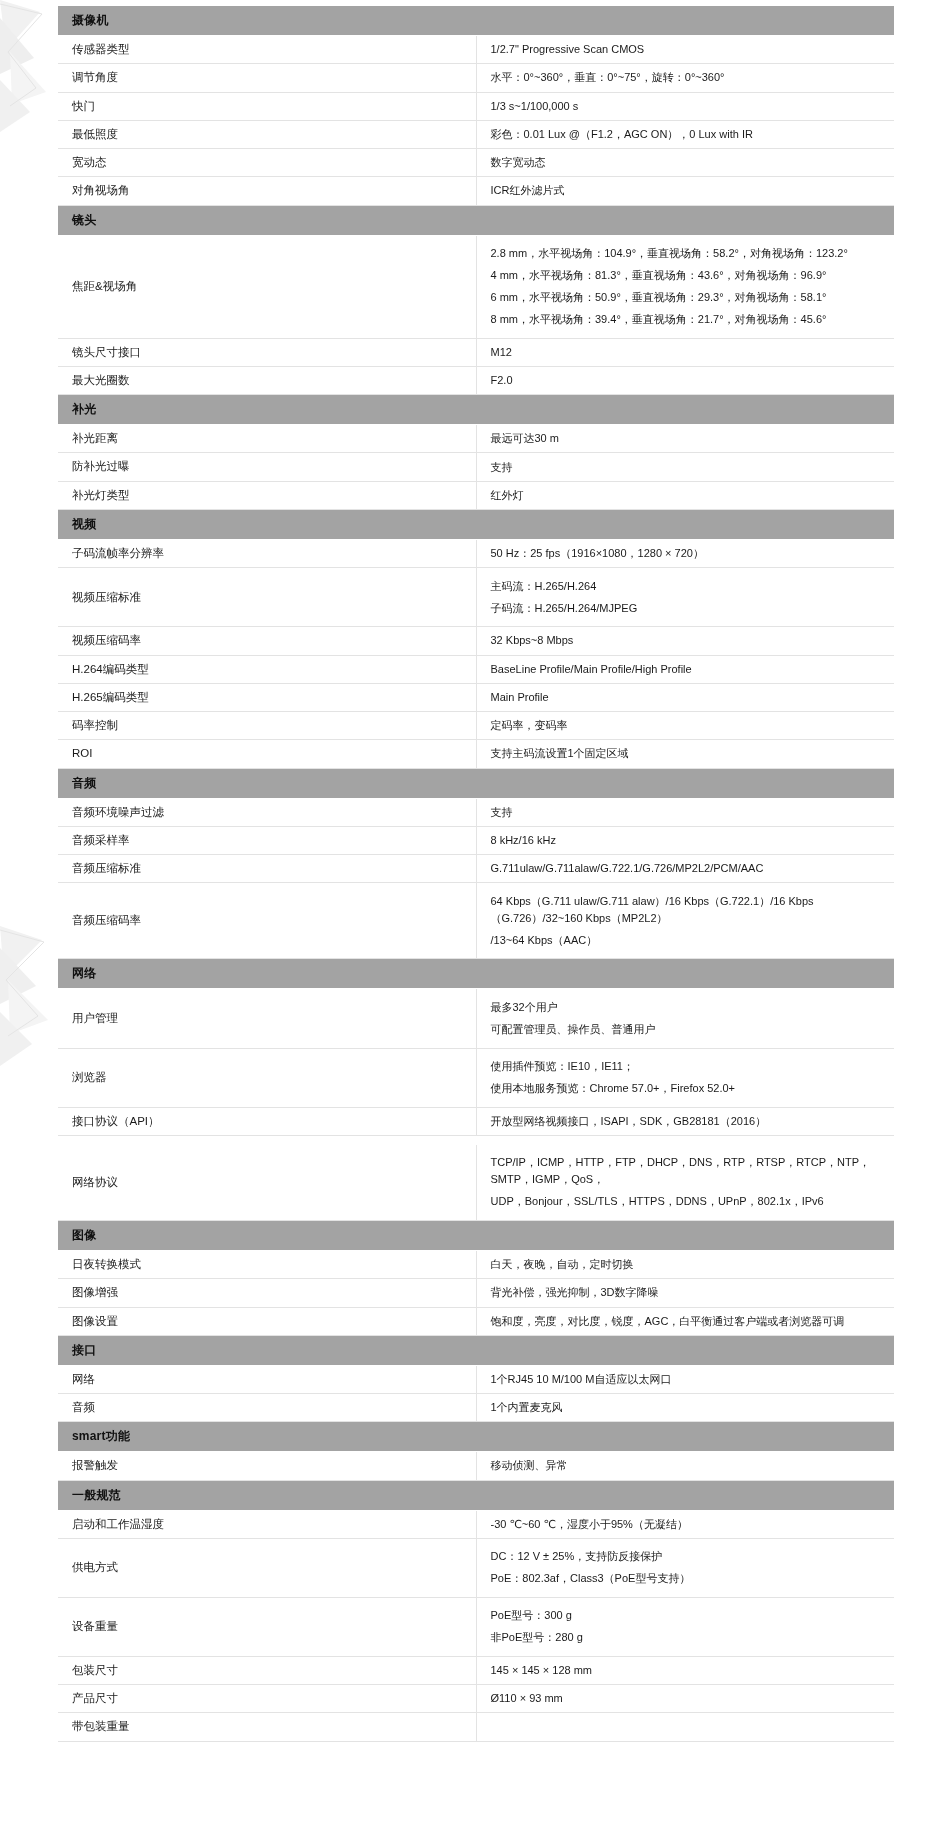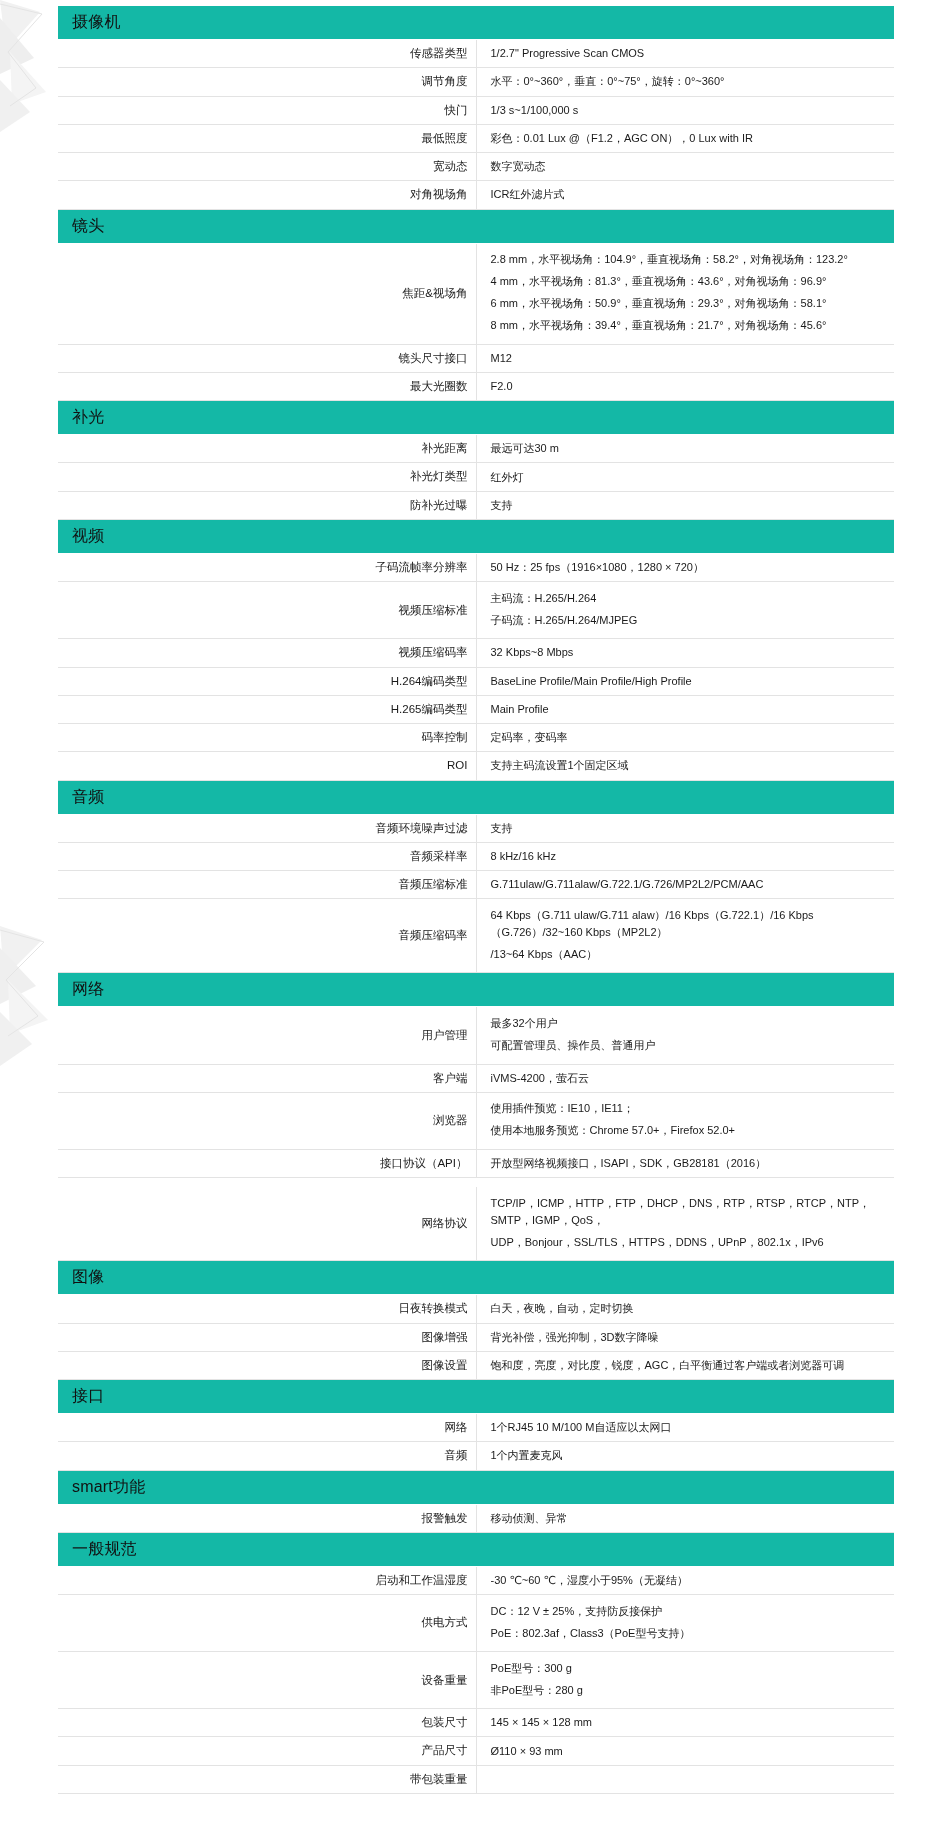--- a/index.html
+++ b/index.html
@@ -43,49 +43,49 @@
     font-size: 11.5px;
   }
 
   table.spec td {
     vertical-align: middle;
     padding: 0;
   }
 
   
   tr.section-row > td {
-    background: #14b8a6;
-    font-weight: normal;
-    font-size: 16px;
+    background: #a3a3a3;
+    font-weight: bold;
+    font-size: 12px;
     color: #111;
     padding: 6px 0 6px 14px;
     border-bottom: 1px solid #ffffff;
     letter-spacing: 0.2px;
   }
 
   
   tr.data-row > td {
     border-bottom: 1px solid #e3e3e3;
   }
   tr.data-row > td.k {
     width: 206px;
     padding: 5px 8px 5px 14px;
     color: #1a1a1a;
     border-right: 1px solid #e3e3e3;
     font-size: 11.5px;
     line-height: 1.5;
-    text-align: right;
   }
   tr.data-row > td.v {
     padding: 5px 8px 5px 14px;
     color: #1a1a1a;
     font-size: 11px;
     line-height: 1.55;
   }
   tr.data-row.tall > td.v {
+    padding-top: 7px;
     padding-bottom: 7px;
   }
   td.v .line {
     display: block;
     padding: 2.5px 0;
     white-space: normal;
   }
   td.v .line.single {
     padding: 0;
   }
@@ -191,29 +191,29 @@
           <tr class="section-row">
             <td colspan="2">补光</td>
           </tr>
           <tr class="data-row">
             <td class="k">补光距离</td>
             <td class="v">
               <span class="line single">最远可达30 m</span>
             </td>
           </tr>
           <tr class="data-row">
+            <td class="k">防补光过曝</td>
+            <td class="v">
+              <span class="line single">支持</span>
+            </td>
+          </tr>
+          <tr class="data-row">
             <td class="k">补光灯类型</td>
             <td class="v">
               <span class="line single">红外灯</span>
-            </td>
-          </tr>
-          <tr class="data-row">
-            <td class="k">防补光过曝</td>
-            <td class="v">
-              <span class="line single">支持</span>
             </td>
           </tr>
           <tr class="section-row">
             <td colspan="2">视频</td>
           </tr>
           <tr class="data-row">
             <td class="k">子码流帧率分辨率</td>
             <td class="v">
               <span class="line single">50 Hz：25 fps（1916×1080，1280 × 720）</span>
             </td>
@@ -284,26 +284,20 @@
             </td>
           </tr>
           <tr class="section-row">
             <td colspan="2">网络</td>
           </tr>
           <tr class="data-row tall">
             <td class="k">用户管理</td>
             <td class="v">
               <span class="line">最多32个用户</span>
               <span class="line">可配置管理员、操作员、普通用户</span>
-            </td>
-          </tr>
-          <tr class="data-row">
-            <td class="k">客户端</td>
-            <td class="v">
-              <span class="line single">iVMS-4200，萤石云</span>
             </td>
           </tr>
           <tr class="data-row tall">
             <td class="k">浏览器</td>
             <td class="v">
               <span class="line">使用插件预览：IE10，IE11；</span>
               <span class="line">使用本地服务预览：Chrome 57.0+，Firefox 52.0+</span>
             </td>
           </tr>
           <tr class="data-row">

